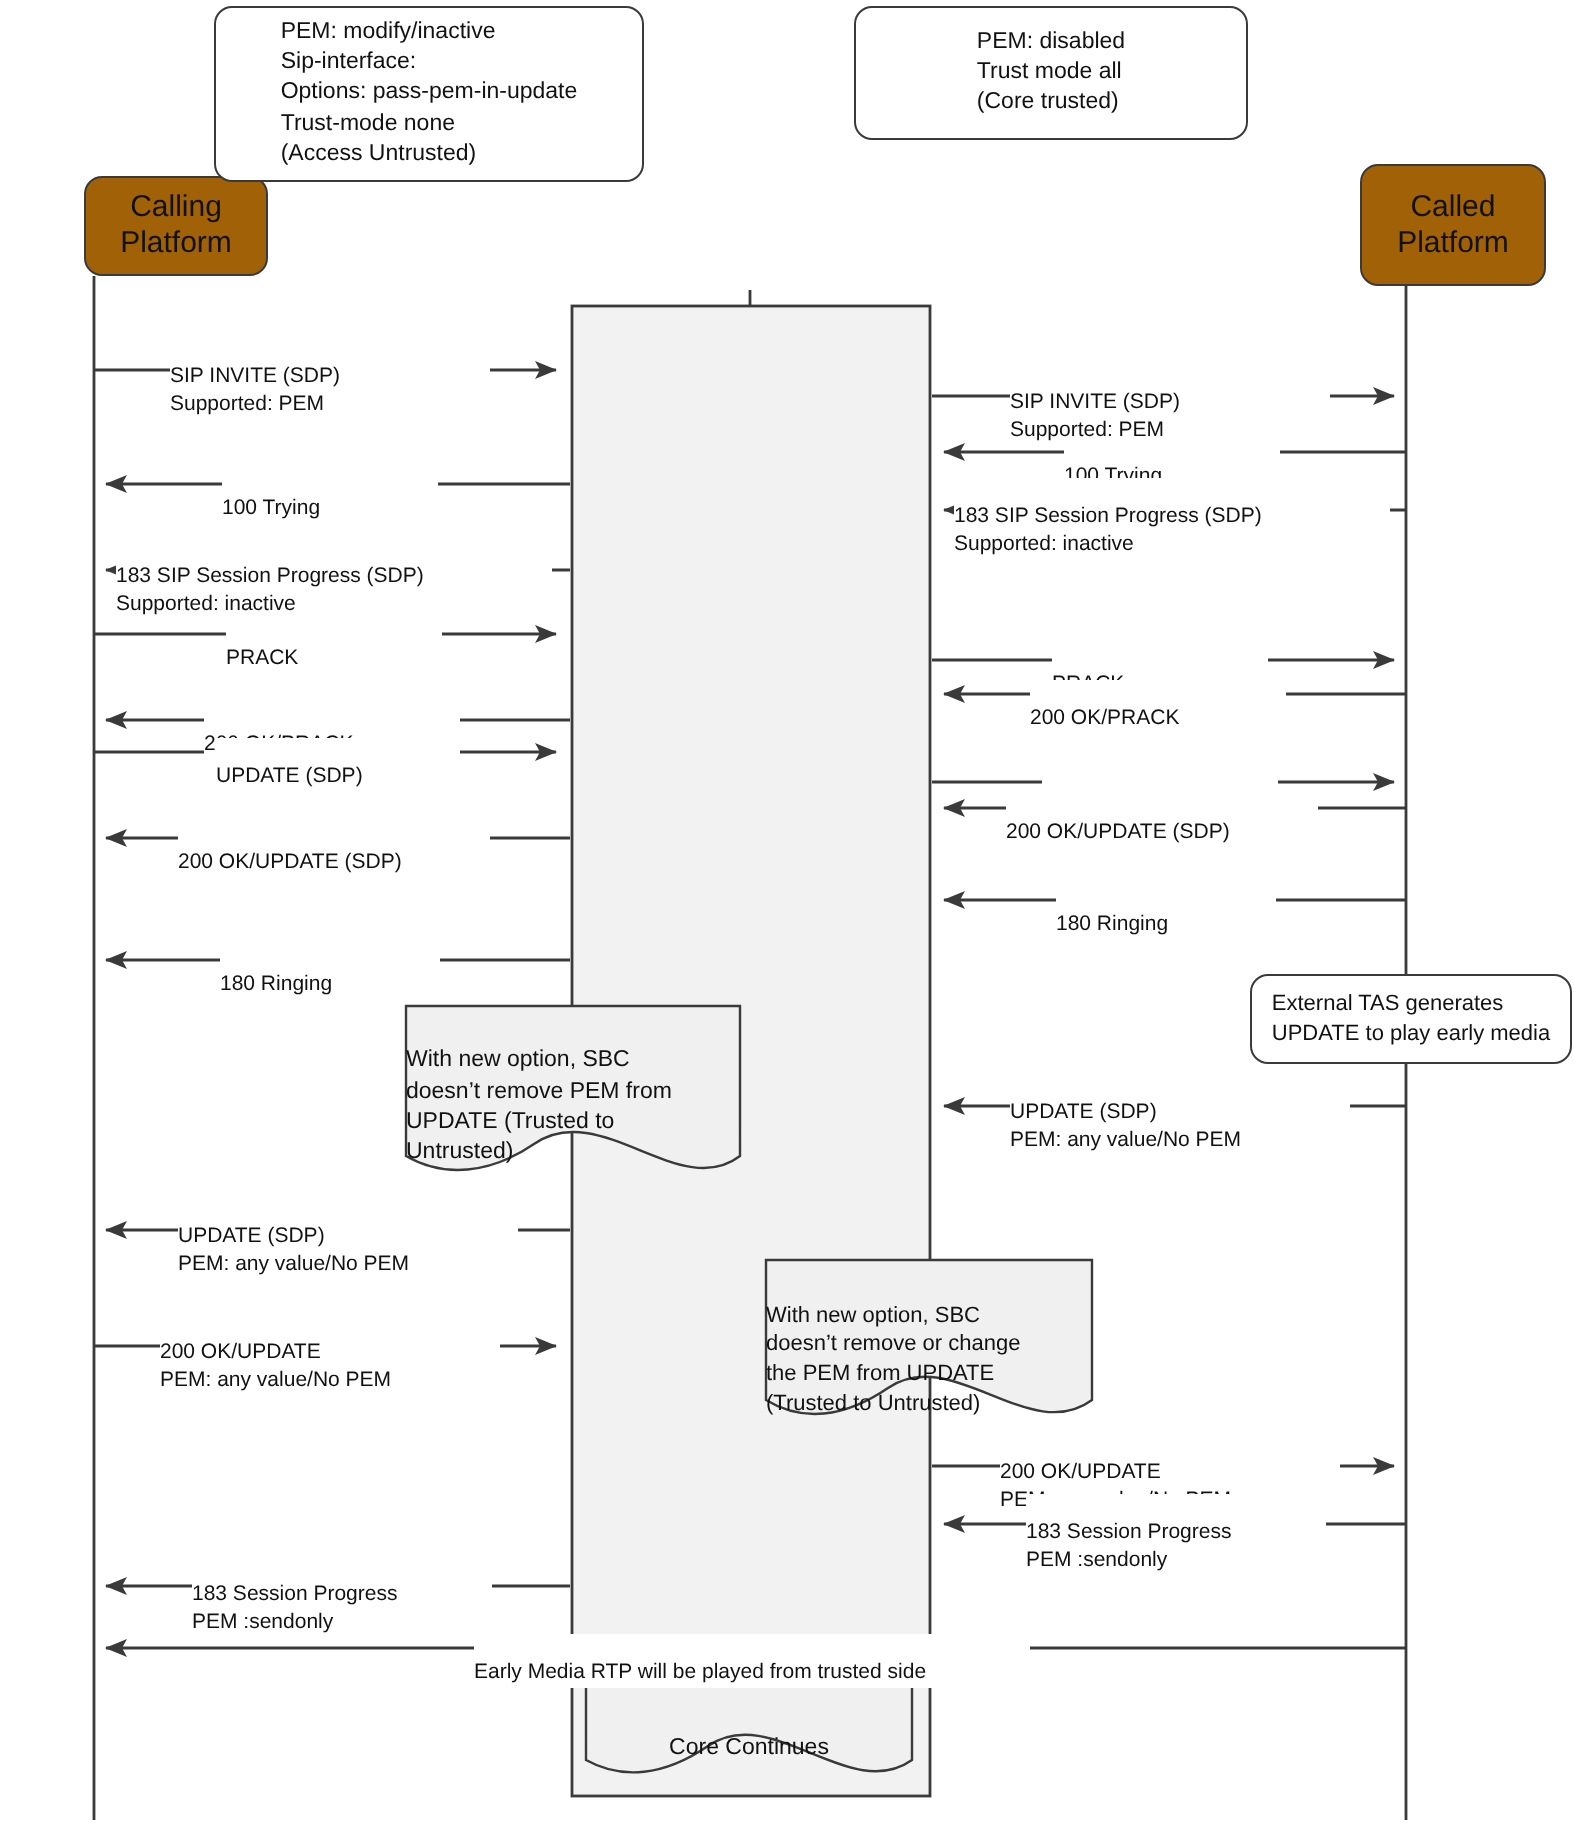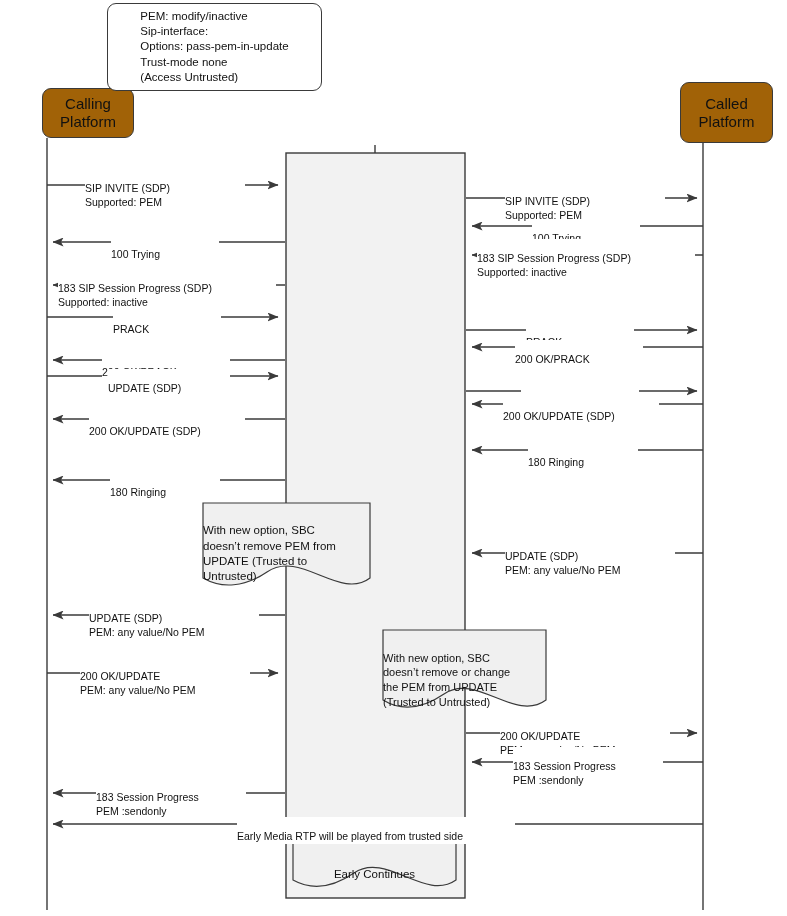--- a/index.html
+++ b/index.html
@@ -183,38 +183,47 @@
   </div>
 
   <div class="note-box" style="left:107px; top:3px; width:215px; height:88px; font-size:11.5px;">
     <span>PEM: modify/inactive
 Sip-interface:
 Options: pass-pem-in-update
 Trust-mode none
 (Access Untrusted)</span>
   </div>
 
-
+  <div class="note-box" style="left:427px; top:3px; width:197px; height:67px; font-size:11.5px;">
+    <span>PEM: disabled
+Trust mode all
+(Core trusted)</span>
+  </div>
+
+  <div class="note-box" style="left:625px; top:487px; width:161px; height:45px; font-size:11px;">
+    <span>External TAS generates
+UPDATE to play early media</span>
+  </div>
 
   <div class="doc-note-text" style="left:203px; top:508px; width:167px;">
     <span>With new option, SBC
 doesn’t remove PEM from
 UPDATE (Trusted to
 Untrusted)</span>
   </div>
 
   <div class="doc-note-text small" style="left:383px; top:636px; width:163px;">
     <span>With new option, SBC
 doesn’t remove or change
 the PEM from UPDATE
 (Trusted to Untrusted)</span>
   </div>
 
   <div class="activation-label" style="left:293px; top:856px; width:163px;">
-    <span>Early Continues</span>
+    <span>Core Continues</span>
   </div>
 
   <div class="msg-label" style="left:85px; top:169px; width:160px;">
     <span>SIP INVITE (SDP)
 Supported: PEM</span>
   </div>
   <div class="msg-label" style="left:505px; top:182px; width:160px;">
     <span>SIP INVITE (SDP)
 Supported: PEM</span>
   </div>

